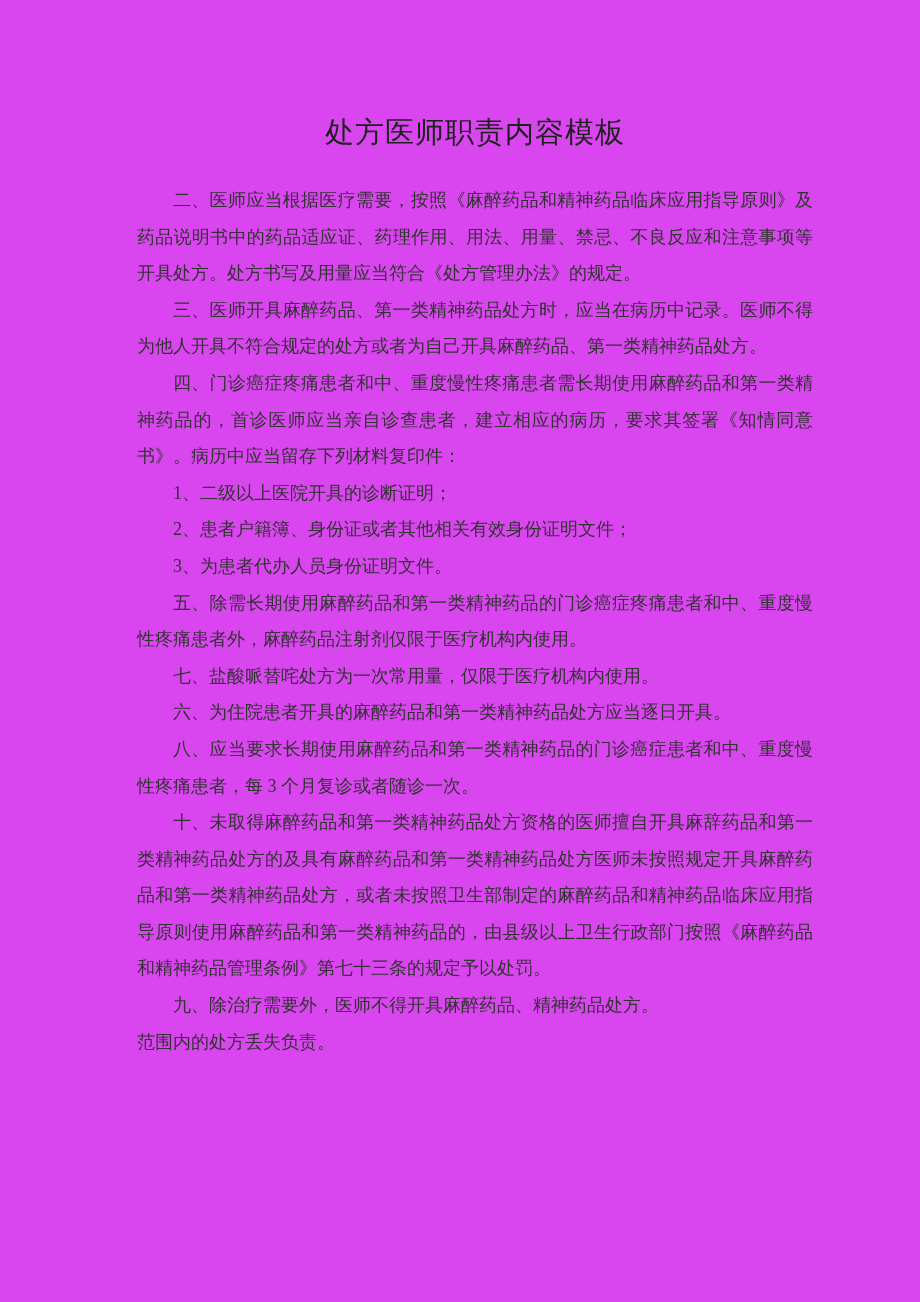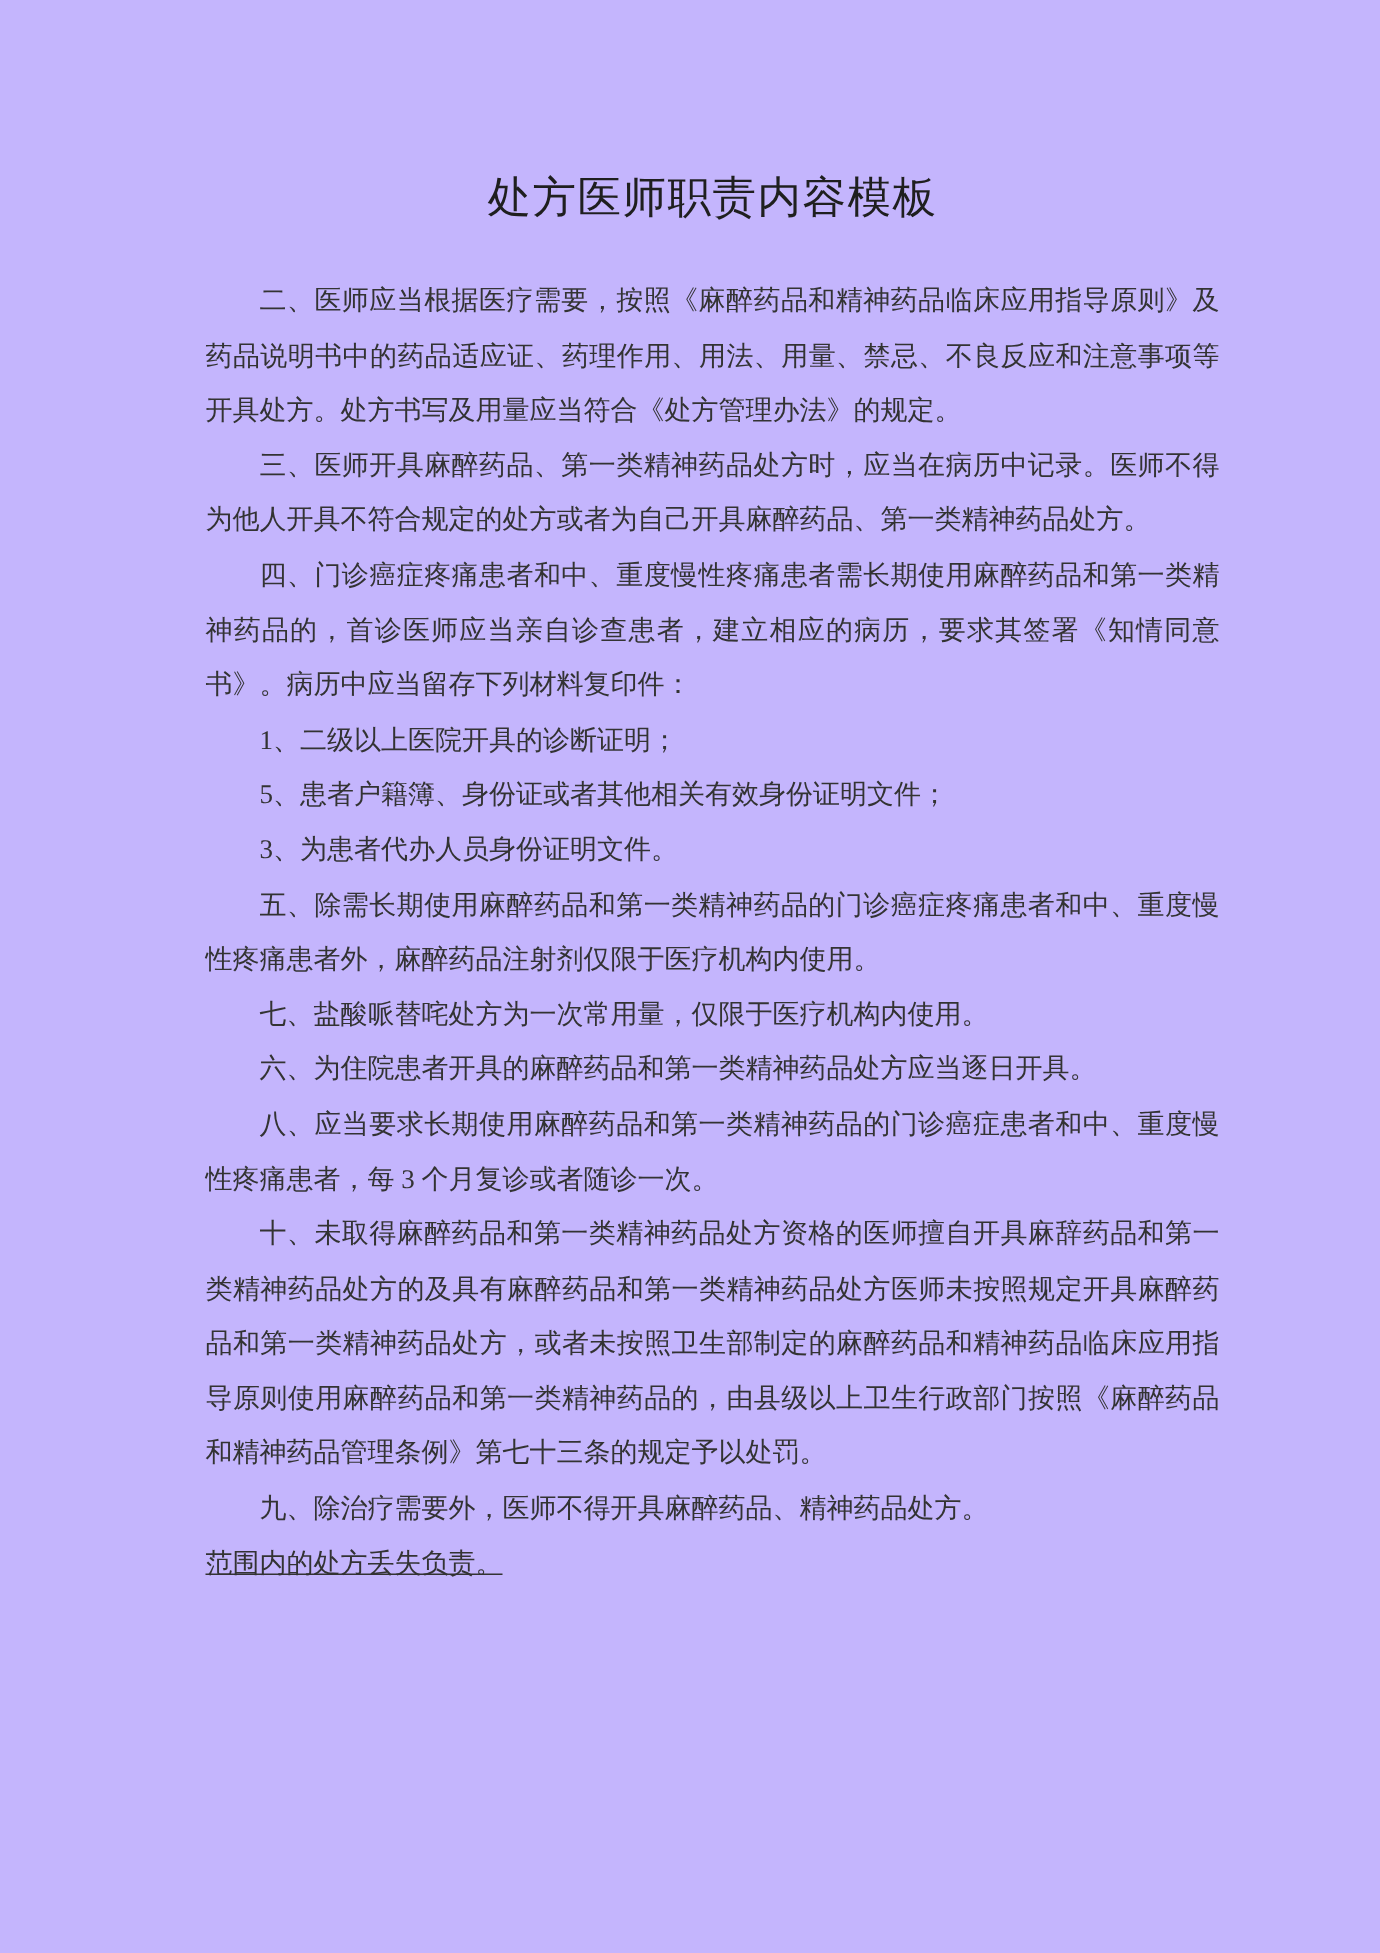--- a/index.html
+++ b/index.html
@@ -4,21 +4,21 @@
 <style>
   html, body {
     margin: 0;
     padding: 0;
     background: #ffffff;
   }
   .page {
     position: relative;
     width: 920px;
     height: 1302px;
-    background: #c4b5fd;
+    background: #d946ef;
     overflow: hidden;
     font-family: "Liberation Serif", "DejaVu Serif", serif;
   }
   .doc {
     position: absolute;
     left: 137px;
     top: 109px;
     width: 676px;
   }
   .title {
@@ -34,35 +34,34 @@
     margin: 0;
     font-size: 18px;
     line-height: 36.6px;
     color: #333333;
     text-align: justify;
     text-indent: 2em;
     word-break: break-all;
   }
   .para.noindent {
     text-indent: 0;
-    text-decoration: underline;
   }
 </style>
 </head>
 <body>
 
 <div class="page">
   <div class="doc">
     <h1 class="title">处方医师职责内容模板</h1>
     <div>
         <p class="para">二、医师应当根据医疗需要，按照《麻醉药品和精神药品临床应用指导原则》及药品说明书中的药品适应证、药理作用、用法、用量、禁忌、不良反应和注意事项等开具处方。处方书写及用量应当符合《处方管理办法》的规定。</p>
         <p class="para">三、医师开具麻醉药品、第一类精神药品处方时，应当在病历中记录。医师不得为他人开具不符合规定的处方或者为自己开具麻醉药品、第一类精神药品处方。</p>
         <p class="para">四、门诊癌症疼痛患者和中、重度慢性疼痛患者需长期使用麻醉药品和第一类精神药品的，首诊医师应当亲自诊查患者，建立相应的病历，要求其签署《知情同意书》。病历中应当留存下列材料复印件：</p>
         <p class="para">1、二级以上医院开具的诊断证明；</p>
-        <p class="para">5、患者户籍簿、身份证或者其他相关有效身份证明文件；</p>
+        <p class="para">2、患者户籍簿、身份证或者其他相关有效身份证明文件；</p>
         <p class="para">3、为患者代办人员身份证明文件。</p>
         <p class="para">五、除需长期使用麻醉药品和第一类精神药品的门诊癌症疼痛患者和中、重度慢性疼痛患者外，麻醉药品注射剂仅限于医疗机构内使用。</p>
         <p class="para">七、盐酸哌替咤处方为一次常用量，仅限于医疗机构内使用。</p>
         <p class="para">六、为住院患者开具的麻醉药品和第一类精神药品处方应当逐日开具。</p>
         <p class="para">八、应当要求长期使用麻醉药品和第一类精神药品的门诊癌症患者和中、重度慢性疼痛患者，每 3 个月复诊或者随诊一次。</p>
         <p class="para">十、未取得麻醉药品和第一类精神药品处方资格的医师擅自开具麻辞药品和第一类精神药品处方的及具有麻醉药品和第一类精神药品处方医师未按照规定开具麻醉药品和第一类精神药品处方，或者未按照卫生部制定的麻醉药品和精神药品临床应用指导原则使用麻醉药品和第一类精神药品的，由县级以上卫生行政部门按照《麻醉药品和精神药品管理条例》第七十三条的规定予以处罚。</p>
         <p class="para">九、除治疗需要外，医师不得开具麻醉药品、精神药品处方。</p>
         <p class="para noindent">范围内的处方丢失负责。</p>
       </div>
   </div>

